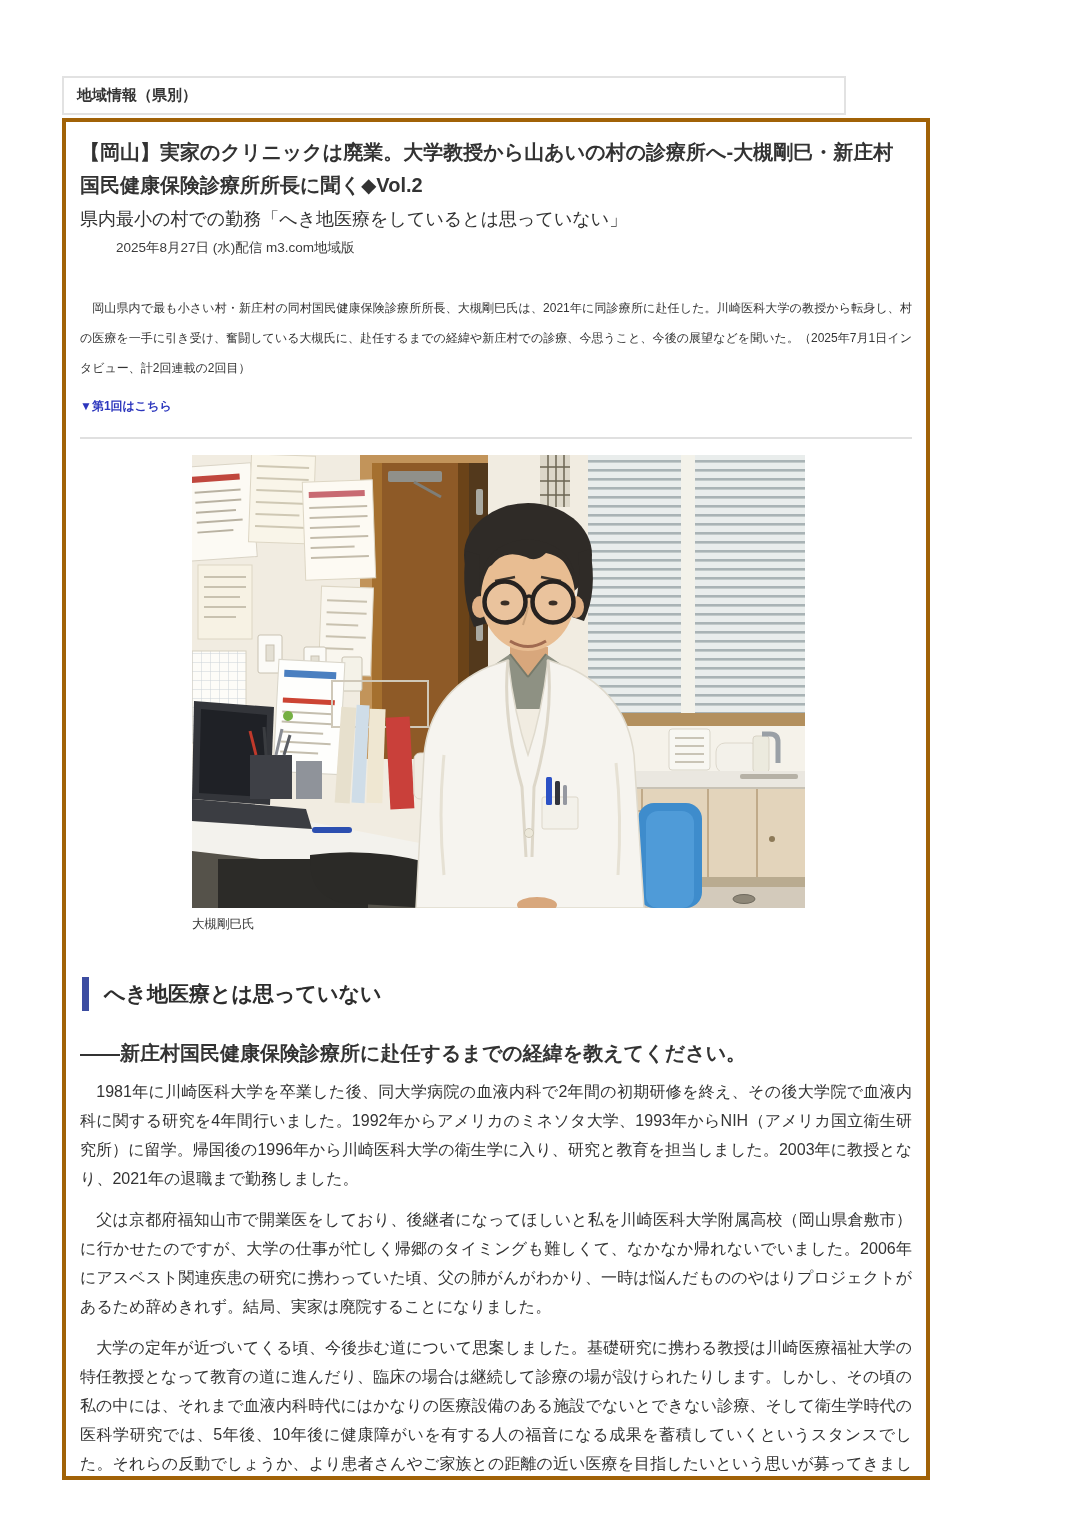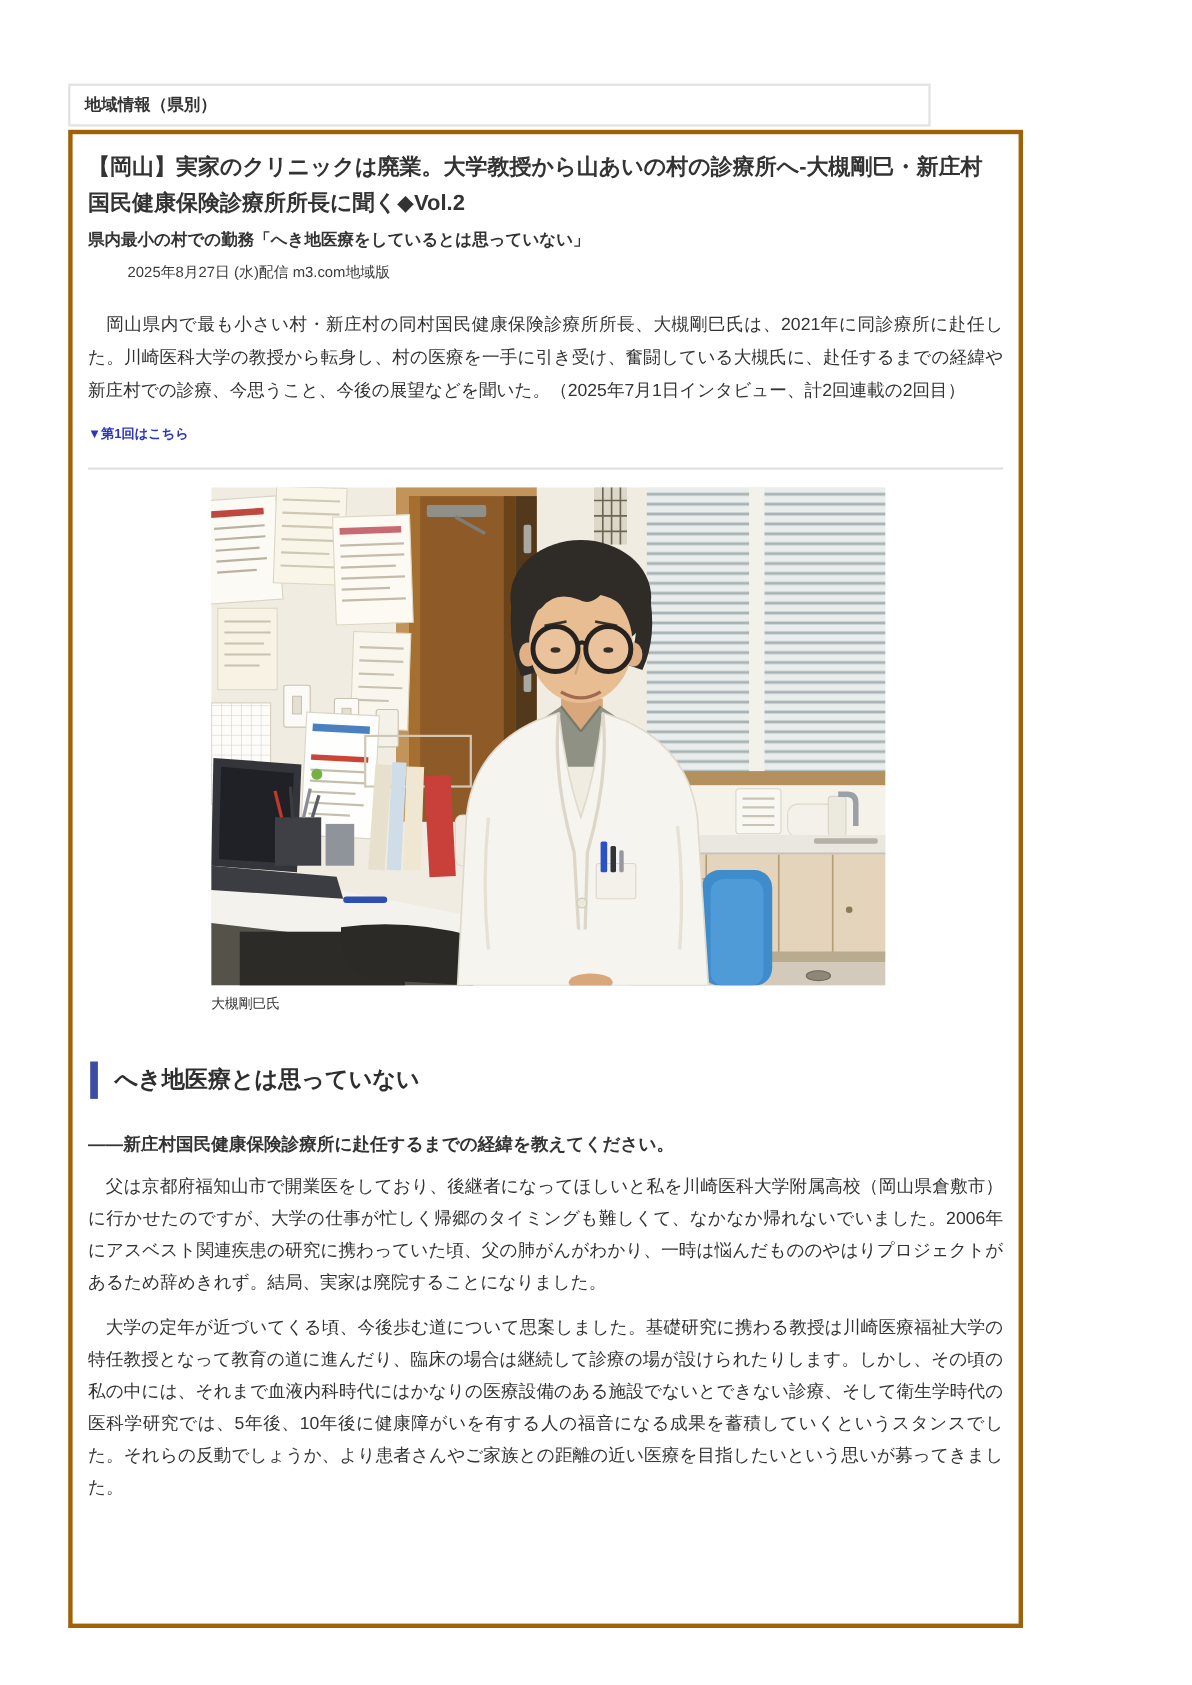--- a/index.html
+++ b/index.html
@@ -16,46 +16,46 @@
   .article-box {
     position: absolute; left: 62px; top: 118px; width: 868px; height: 1362px;
     background: #ffffff; border: 4px solid #a16207;
     padding: 14px 14px 0 14px; overflow: hidden;
   }
 
   .article-title {
     margin: 0; font-size: 20px; line-height: 33px; font-weight: bold; color: #333;
   }
   .article-subtitle {
-    margin: 6px 0 0 0; font-size: 15px; line-height: 22px; font-weight: bold; color: #333;
+    margin: 6px 0 0 0; font-size: 18px; line-height: 22px; font-weight: normal; color: #333;
   }
   .article-date {
     margin-top: 9px; font-size: 13.5px; line-height: 18px; color: #3a3a3a; margin-left: 36px;
   }
   .article-lead {
-    margin: 24px 0 0 0; font-size: 16px; line-height: 30px; color: #333;
+    margin: 36px 0 0 0; font-size: 12px; line-height: 30px; color: #333;
     text-align: justify;
   }
   .back-link {
     display: inline-block; margin-top: 12px; font-size: 12px; line-height: 22px;
     font-weight: bold; color: #2c36bd; text-decoration: none; cursor: pointer; text-align: center;
   }
   .divider {
     border: none; border-top: 2px solid #e0e0e0; margin: 20px 0 0 0;
   }
   .photo-figure { margin: 16px 0 0 112px; width: 732px; }
   .photo-figure svg { display: block; }
   .photo-caption { margin-top: 8px; font-size: 12.5px; color: #333; }
 
   .section-heading {
     margin: 44px 0 0 2px; font-size: 21px; line-height: 30px; font-weight: bold; color: #2e2e2e;
     border-left: 7px solid #3c4da1; padding: 2px 0 2px 15px;
   }
   .interview-question {
-    margin: 30px 0 0 0; font-size: 16px; line-height: 24px; font-weight: bold; color: #333;
+    margin: 30px 0 0 0; font-size: 20px; line-height: 24px; font-weight: bold; color: #333;
   }
   .para {
     margin: 12px 0 0 0; font-size: 16px; line-height: 29px; color: #333;
     text-align: justify;
   }
   .para:first-of-type { margin-top: 24px; }
 </style>
 </head>
 <body>
 
@@ -248,17 +248,18 @@
           <ellipse cx="345" cy="450" rx="20" ry="8" fill="#d8a77c"></ellipse>
         </g>
       </svg>
       <figcaption class="photo-caption">大槻剛巳氏</figcaption>
     </figure>
 
     <h3 class="section-heading">へき地医療とは思っていない</h3>
 
     <p class="interview-question">――新庄村国民健康保険診療所に赴任するまでの経緯を教えてください。</p>
 
+    <p class="para">　1981年に川崎医科大学を卒業した後、同大学病院の血液内科で2年間の初期研修を終え、その後大学院で血液内科に関する研究を4年間行いました。1992年からアメリカのミネソタ大学、1993年からNIH（アメリカ国立衛生研究所）に留学。帰国後の1996年から川崎医科大学の衛生学に入り、研究と教育を担当しました。2003年に教授となり、2021年の退職まで勤務しました。</p>
     <p class="para">　父は京都府福知山市で開業医をしており、後継者になってほしいと私を川崎医科大学附属高校（岡山県倉敷市）に行かせたのですが、大学の仕事が忙しく帰郷のタイミングも難しくて、なかなか帰れないでいました。2006年にアスベスト関連疾患の研究に携わっていた頃、父の肺がんがわかり、一時は悩んだもののやはりプロジェクトがあるため辞めきれず。結局、実家は廃院することになりました。</p>
     <p class="para">　大学の定年が近づいてくる頃、今後歩む道について思案しました。基礎研究に携わる教授は川崎医療福祉大学の特任教授となって教育の道に進んだり、臨床の場合は継続して診療の場が設けられたりします。しかし、その頃の私の中には、それまで血液内科時代にはかなりの医療設備のある施設でないとできない診療、そして衛生学時代の医科学研究では、5年後、10年後に健康障がいを有する人の福音になる成果を蓄積していくというスタンスでした。それらの反動でしょうか、より患者さんやご家族との距離の近い医療を目指したいという思いが募ってきました。</p>
 
   </div>
 </div>
 
 </body></html>

